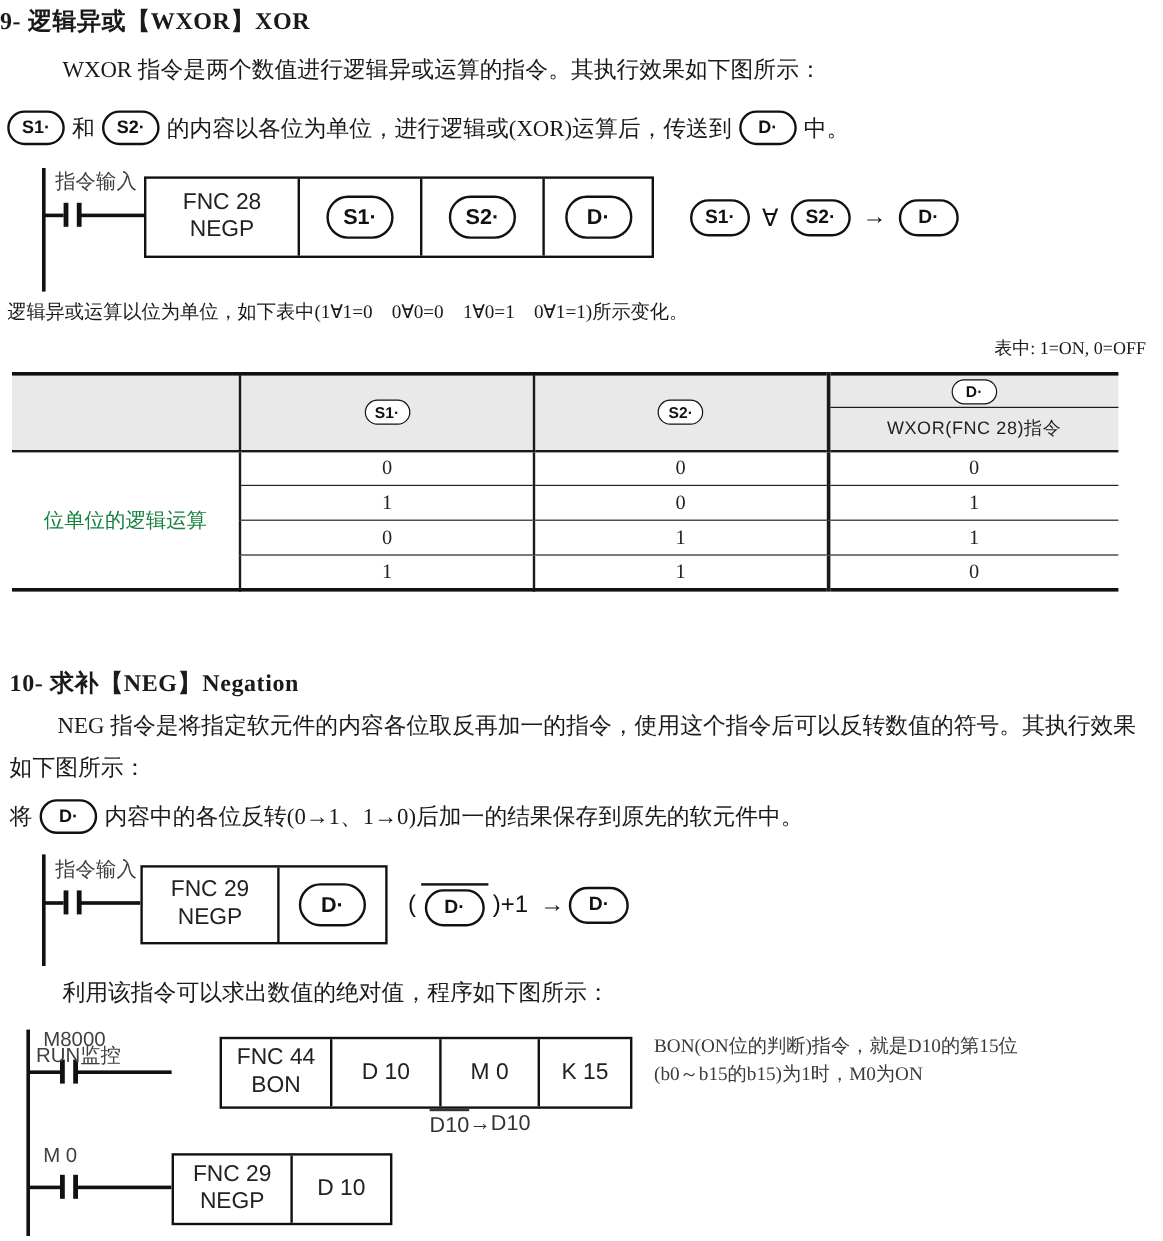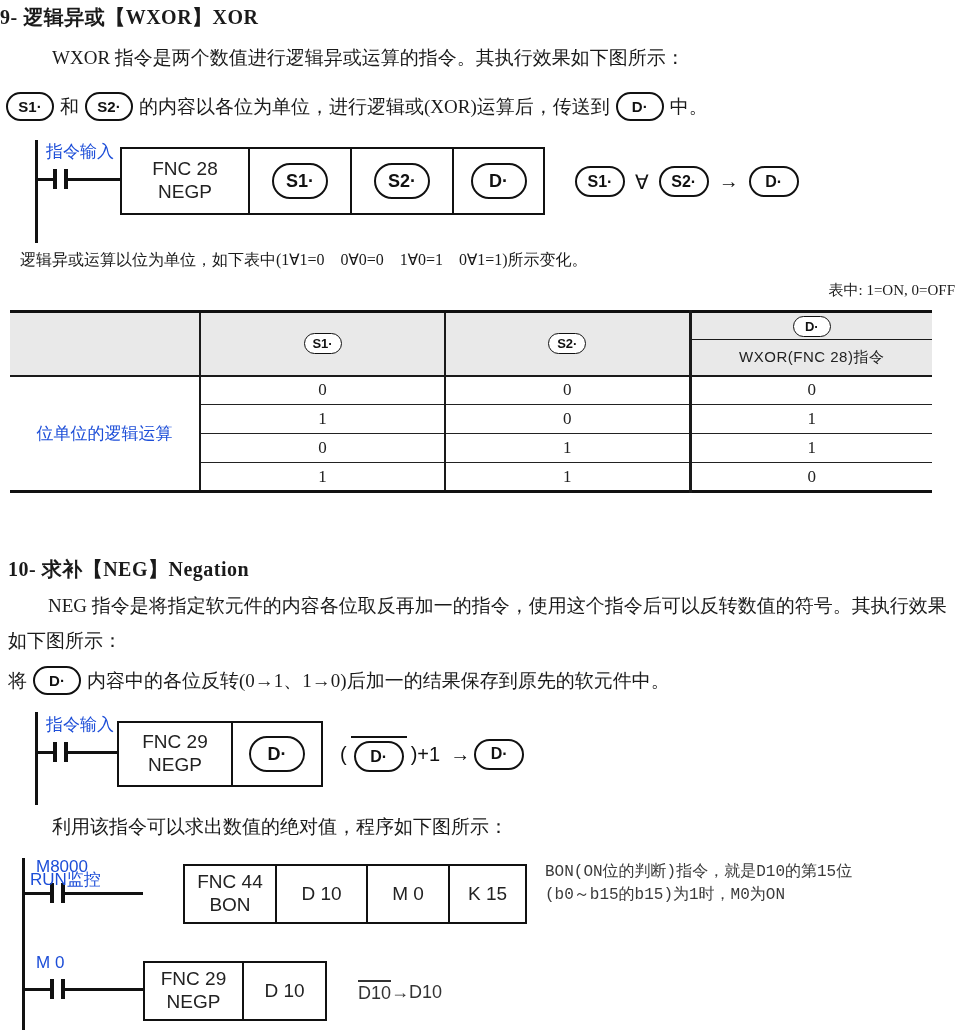--- a/index.html
+++ b/index.html
@@ -19,40 +19,40 @@
   .pill-sm { min-width:36px; height:19px; font-size:13px; border-width:1.5px; }
 
   .rail { position:absolute; width:2.5px; background:#111; }
   .wire { position:absolute; height:2.5px; background:#111; }
   .cbar { position:absolute; width:3.5px; height:20px; background:#111; }
   .lbox { position:absolute; display:flex; border:2.5px solid #111; background:#fff; }
   .lcell { display:flex; flex-direction:column; align-items:center; justify-content:center;
            border-right:2.5px solid #111; font-size:19px; color:#222; text-align:center;
            line-height:1.2; font-family:"Liberation Sans", sans-serif; }
   .lcell:last-child { border-right:none; }
-  .dlabel { position:absolute; font-family:"Liberation Sans", sans-serif; font-size:17px; color:#1d4ed8; white-space:nowrap; }
+  .dlabel { position:absolute; font-family:"Liberation Sans", sans-serif; font-size:17px; color:#404040; white-space:nowrap; }
   .formula { position:absolute; display:flex; align-items:center; gap:10px;
              font-family:"Liberation Sans", sans-serif; font-size:20px; color:#111; white-space:nowrap; }
   .ovl { display:inline-block; border-top:2.5px solid #111; padding:3px 3px 0 3px; }
   .ovl3 { display:inline-block; border-top:2px solid #333; padding-top:1px; }
-  .note { position:absolute; font-family:Liberation Mono, monospace; font-size:16px;
+  .note { position:absolute; font-family:Liberation Serif, serif; font-size:16px;
           color:#3a3a3a; line-height:23px; white-space:nowrap; }
 
   .xtable { border-collapse:collapse; table-layout:fixed; position:absolute; left:10px; top:310px;
             width:922px; border-top:3px solid #111; border-bottom:3px solid #111; }
   .xtable td { padding:0; text-align:center; vertical-align:middle; }
   .hcell { background:#e9e9e9; }
   .hb { border-bottom:2px solid #1a1a1a; }
   .bl2 { border-left:2px solid #1a1a1a; }
   .bl3 { border-left:3px solid #1a1a1a; }
   .dsep { border-bottom:1.5px solid #1a1a1a; }
   .hsub { font-family:"Liberation Sans", sans-serif; font-size:15px; color:#222; letter-spacing:0.5px;margin-left:11px; }
   .v { font-size:17px; color:#222; }
   .rsep { border-bottom:1.5px solid #222; }
-  .rowlab { font-size:17px; color:#1d4ed8; }
+  .rowlab { font-size:17px; color:#15803d; }
   tr.h1r { height:28px; } tr.h2r { height:36px; } tr.dr { height:29px; }
 </style>
 </head>
 <body>
 
 <div class="page">
 
   <div class="abs h1" style="left:0; top:4px;">9- 逻辑异或【WXOR】XOR</div>
   <div class="abs body-text" style="left:52px; top:45px;">WXOR 指令是两个数值进行逻辑异或运算的指令。其执行效果如下图所示：</div>
 
@@ -87,21 +87,21 @@
     </div>
   </div>
   <div class="formula" style="left:575px; top:166px;">
     <span class="pill pill-md">S1·</span>
     <span>∀</span>
     <span class="pill pill-md">S2·</span>
     <span>→</span>
     <span class="pill pill-md">D·</span>
   </div>
 
-  <div class="abs" style="left:20px; top:250px; font-size:16px;">逻辑异或运算以位为单位，如下表中(1∀1=0　0∀0=0　1∀0=1　0∀1=1)所示变化。</div>
+  <div class="abs" style="left:6px; top:250px; font-size:16px;">逻辑异或运算以位为单位，如下表中(1∀1=0　0∀0=0　1∀0=1　0∀1=1)所示变化。</div>
   <div class="abs" style="right:14px; top:281px; font-size:15px;text-align:center;">表中: 1=ON, 0=OFF</div>
 
   <table class="xtable">
     <colgroup>
         <col style="width:190px">
         <col style="width:245px">
         <col style="width:245px">
         <col>
       </colgroup>
     <tbody>
@@ -206,18 +206,18 @@
   <div class="cbar" style="left:50px; top:979px;"></div>
   <div class="cbar" style="left:61px; top:979px;"></div>
   <div class="wire" style="left:64px; top:988px; width:79px;"></div>
   <div class="lbox" style="left:143px; top:961px; width:180px; height:56px;">
     <div class="lcell" style="flex:0 0 97px;">
       <span>FNC 29</span>
       <span>NEGP</span>
     </div>
     <div class="lcell" style="flex:1;">D 10</div>
   </div>
-  <div class="formula" style="left:358px; top:980px; font-size:18px; color:#333; gap:0;">
+  <div class="formula" style="left:358px; top:924px; font-size:18px; color:#333; gap:0;">
     <span class="ovl3">D10</span>
     <span>→D10</span>
   </div>
 
 </div>
 
 </body></html>

